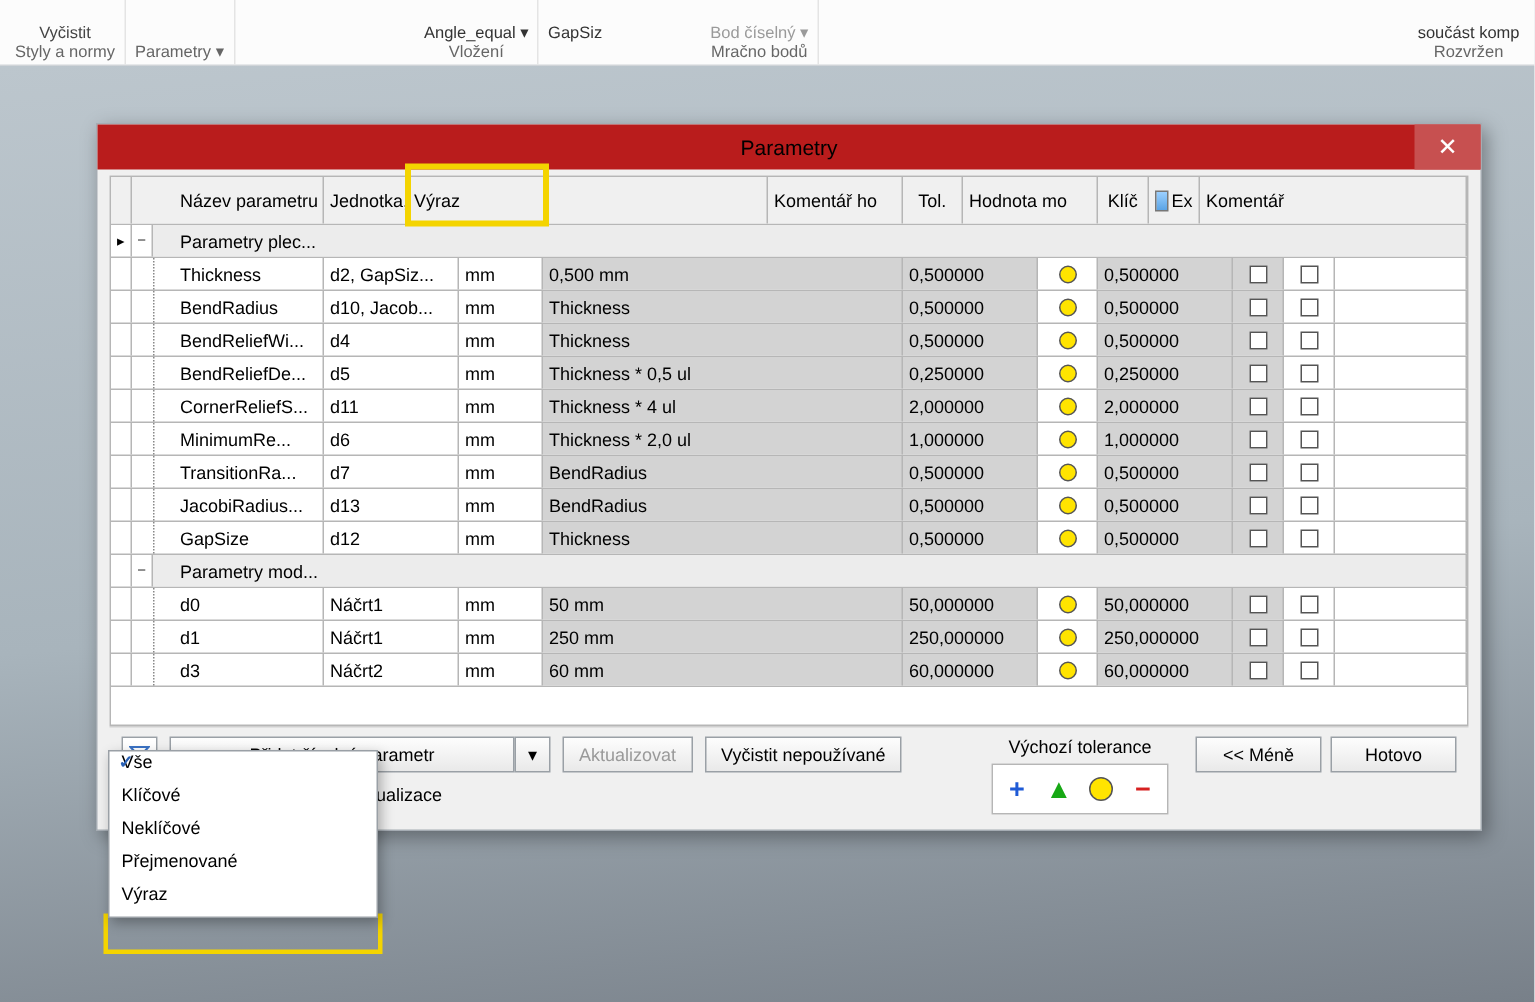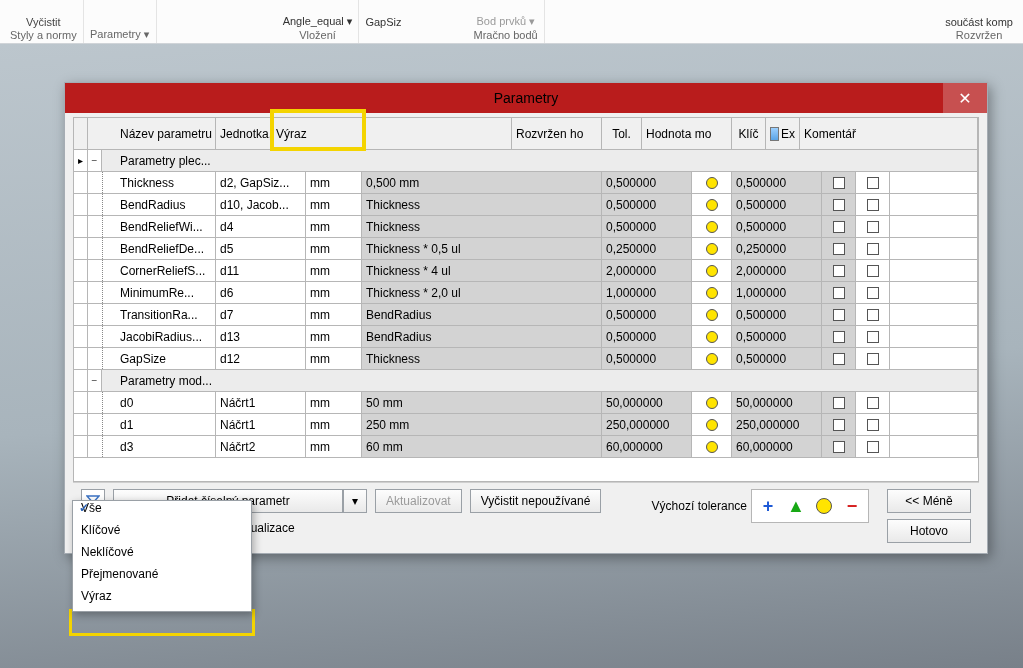--- a/index.html
+++ b/index.html
@@ -136,25 +136,25 @@
     border:1px solid #9aa0a6;background:linear-gradient(#fdfdfd,#e9e9e9);
     height:24px;padding:0 10px;font-size:12px;display:flex;align-items:center;justify-content:center;cursor:pointer;
   }
   .btn.disabled{color:#9a9a9a;}
   .btn.small{width:84px;}
   .split-btn{display:flex;}
   .split-btn .main{width:230px;}
   .split-btn .drop{width:24px;}
   .toler-box{
     margin-left:auto;
-    display:flex;flex-direction:row;align-items:center;gap:4px;
+    display:flex;flex-direction:column;align-items:center;gap:4px;
   }
   .toler-icons{display:flex;gap:4px;border:1px solid #b6b6b6;background:#fff;padding:4px;}
   .toler-icons span{width:24px;height:24px;display:flex;align-items:center;justify-content:center;font-size:18px;font-weight:bold;}
-  .right-btns{display:flex;flex-direction:column;gap:6px;margin-left:10px;justify-content:flex-end;}
+  .right-btns{display:flex;flex-direction:row;gap:6px;margin-left:10px;justify-content:flex-end;}
 
   .auto-update{display:flex;align-items:center;gap:4px;margin-top:8px;margin-left:4px;}
 
   
   .hl-yellow{position:absolute;border:4px solid #f4d400;pointer-events:none;}
 
   
   .popup {
     position:absolute;
     top:500px; left:72px;
@@ -198,21 +198,21 @@
   </div>
   <div class="group" style="border-right:none;">
     <div class="items">
         <span>GapSiz</span>
       </div>
     <div class="caption">&nbsp;</div>
   </div>
   <div style="width:60px;"></div>
   <div class="group">
     <div class="items">
-        <span style="color:#9a9a9a;">Bod prvků ▾</span>
+        <span style="color:#9a9a9a;">Bod číselný ▾</span>
       </div>
     <div class="caption">Mračno bodů</div>
   </div>
   <div class="spacer"></div>
   <div class="group" style="border-right:none;">
     <div class="items">
         <span>součást komp</span>
       </div>
     <div class="caption">Rozvržen</div>
   </div>
@@ -231,21 +231,21 @@
   <div class="dlg-body">
     <div class="grid">
 
       <div class="grid-row grid-header" style="height:32px;">
         <div class="cell c-gutter"></div>
         <div class="cell c-tree"></div>
         <div class="cell c-tree2"></div>
         <div class="cell c-name" style="border-right:1px solid #b6b6b6;width:100px;">Název parametru</div>
         <div class="cell c-unit">Jednotka,</div>
         <div class="cell c-expr">Výraz</div>
-        <div class="cell c-nom">Rozvržen ho</div>
+        <div class="cell c-nom">Komentář ho</div>
         <div class="cell c-tol">Tol.</div>
         <div class="cell c-mod">Hodnota mo</div>
         <div class="cell c-key">Klíč</div>
         <div class="cell c-exp">
             <span class="hdr-icon"></span>
             <span>Ex</span>
           </div>
         <div class="cell c-comm">Komentář</div>
       </div>
 

